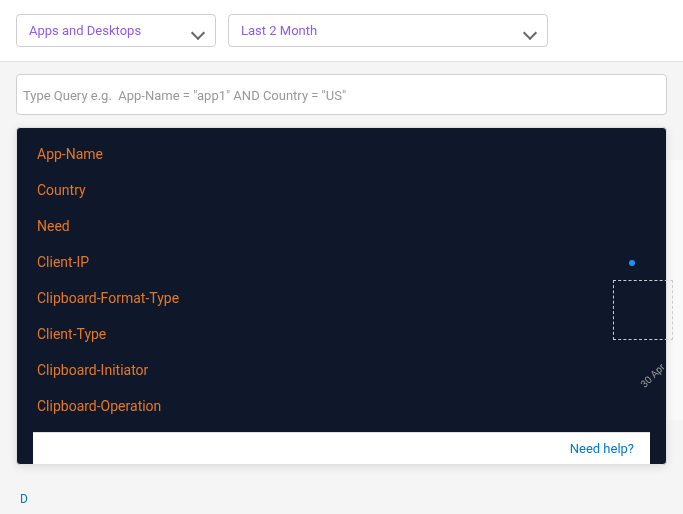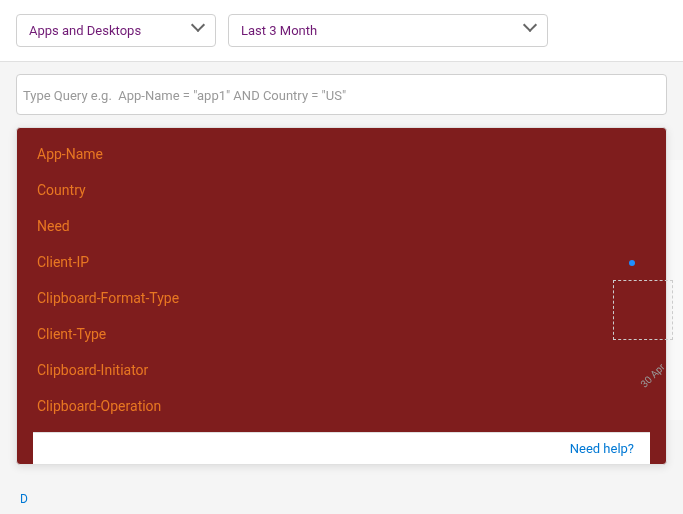--- a/index.html
+++ b/index.html
@@ -21,29 +21,29 @@
       display: flex;
       align-items: center;
       padding: 14px 16px;
       background: #fff;
       border-bottom: 1px solid #e0e0e0;
       gap: 12px;
     }
 
     .dropdown-btn {
       display: flex;
-      align-items: flex-start;
+      align-items: flex-end;
       justify-content: space-between;
       background: #fff;
       border: 1px solid #d0d0d0;
       border-radius: 4px;
       padding: 8px 12px;
       cursor: pointer;
       font-size: 13px;
-      color: #701a75;
+      color: #8b5cf6;
       gap: 8px;
     }
 
     .dropdown-btn:first-child {
       width: 200px;
     }
 
     .dropdown-btn:last-child {
       width: 320px;
     }
@@ -74,21 +74,21 @@
       font-size: 13px;
       color: #333;
       background: transparent;
     }
 
     .search-input::placeholder {
       color: #999;
     }
 
     .dropdown-list-container {
-      background: #7f1d1d;
+      background: #0f172a;
       border: 1px solid #e0e0e0;
       border-radius: 4px;
       margin: 7px 16px;
       position: relative;
       box-shadow: 0 2px 8px rgba(0,0,0,0.1);
     }
 
     .dropdown-list {
       padding: 8px 0;
       max-height: 320px;
@@ -187,21 +187,21 @@
   </style>
 </head>
 <body>
 
 <div class="top-bar">
   <button class="dropdown-btn">
     <span>Apps and Desktops</span>
     <span class="chevron-down"></span>
   </button>
   <button class="dropdown-btn">
-    <span>Last 3 Month</span>
+    <span>Last 2 Month</span>
     <span class="chevron-down"></span>
   </button>
 </div>
 
 <div class="search-container">
   <input class="search-input" type="text" placeholder="Type Query e.g.  App-Name = &quot;app1&quot; AND Country = &quot;US&quot;" style="">
 </div>
 
 <div class="background-chart-hint"></div>
 <div class="blue-dot"></div>

